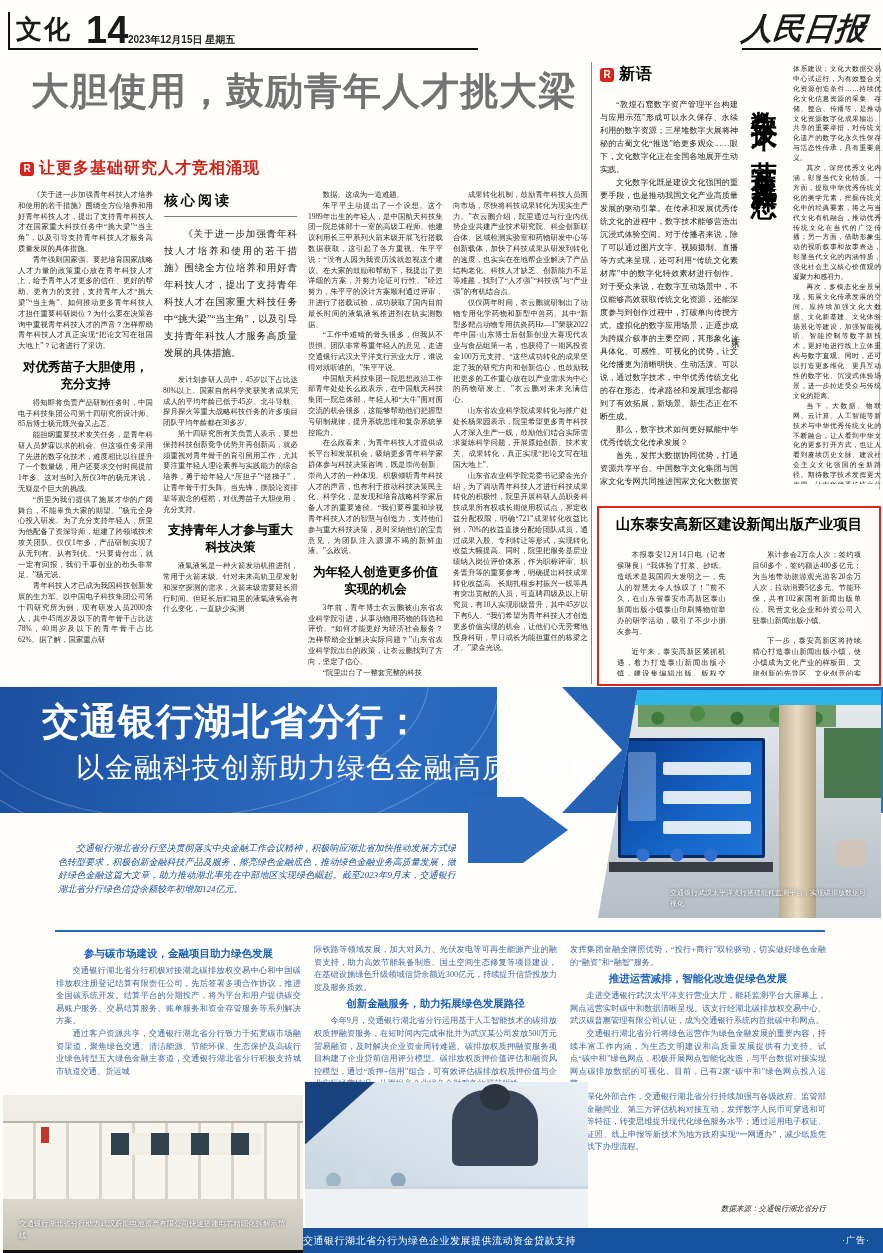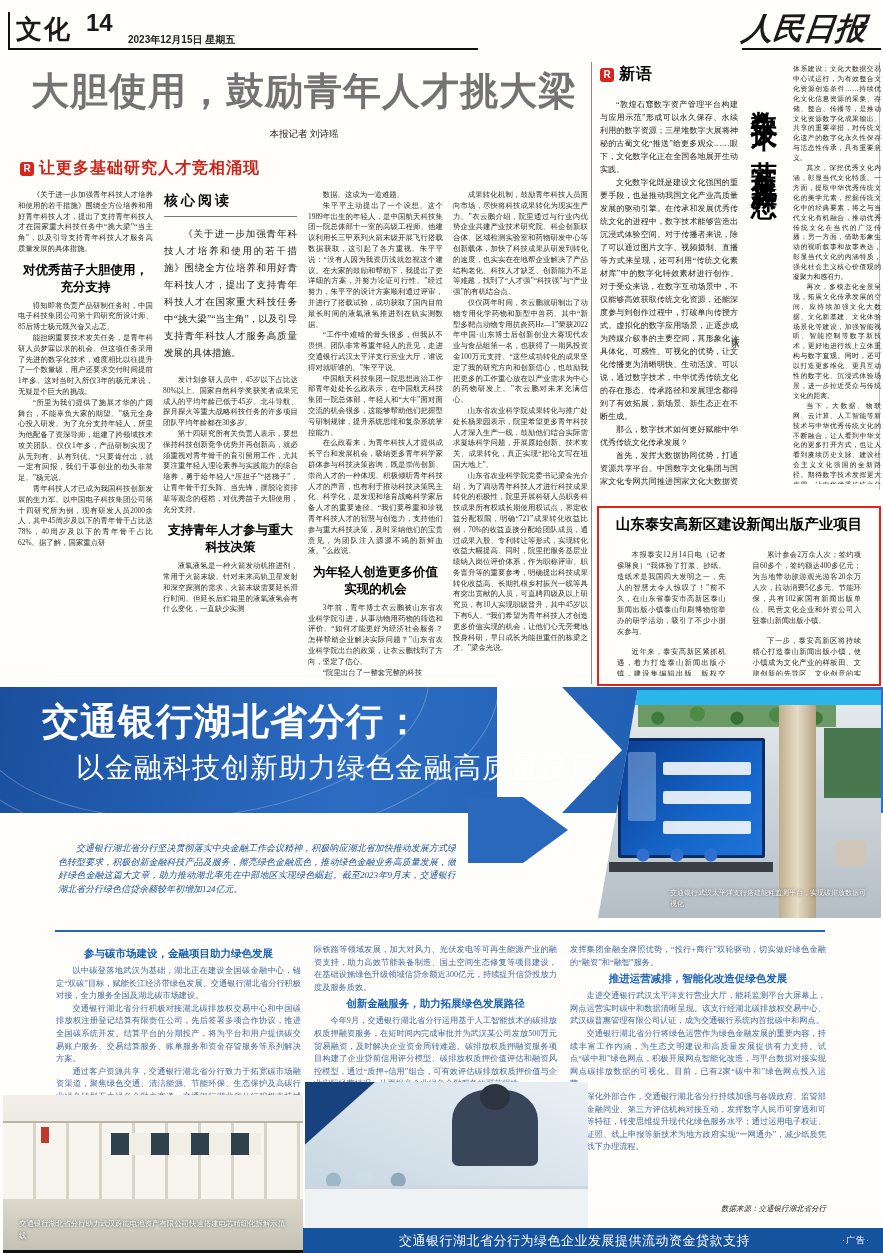--- a/index.html
+++ b/index.html
@@ -4,21 +4,21 @@
 <title>人民日报 文化 14</title>
 <style>
   html,body{margin:0;padding:0;background:#888;}
   *{box-sizing:border-box;}
   .page{position:relative;width:883px;height:1253px;background:#fffefb;margin:0 auto;overflow:hidden;
         font-family:"Liberation Sans",sans-serif;color:#1a1a1a;}
   .abs{position:absolute;}
 
   
   .mast-section{left:16px;top:12px;font-size:26px;font-weight:900;letter-spacing:2px;}
-  .mast-page{left:86px;top:9px;font-size:24px;font-weight:900;}
+  .mast-page{left:86px;top:9px;font-size:38px;font-weight:900;}
   .mast-date{left:128px;top:33px;font-size:10px;font-weight:700;color:#222;}
   .mast-brand{left:742px;top:8px;width:136px;font-size:31px;font-weight:900;font-style:italic;
               font-family:"Liberation Serif",serif;transform:skewX(-6deg);}
   .mast-line-left{left:8px;top:12px;width:470px;height:38px;border-left:2px solid #111;border-bottom:2px solid #111;}
   .mast-line-right{left:742px;top:12px;width:139px;height:38px;border-bottom:2px solid #111;}
 
   
   .headline{left:20px;top:66px;width:568px;text-align:center;font-size:38px;font-weight:900;letter-spacing:1px;color:#737373;}
   .byline{left:20px;top:128px;width:568px;text-align:center;font-size:9.5px;color:#222;font-family:"Liberation Serif",serif;}
   .kicker-row{left:20px;top:158px;display:flex;align-items:center;gap:5px;}
@@ -130,50 +130,50 @@
              clip-path:polygon(0 0,100% 0,0 78%);}
   .lab-person{position:absolute;left:52%;top:8px;width:86px;height:76px;background:#39465a;border-radius:40% 40% 8% 8%;}
   .lab-head{position:absolute;left:62%;top:2px;width:30px;height:26px;background:#2c3440;border-radius:50%;}
   .lab-bench{position:absolute;left:0;bottom:0;width:100%;height:42px;background:#eef2f5;border-top:3px solid #cbd6de;}
   .lab-bottles{position:absolute;left:14px;bottom:40px;width:120px;height:26px;
                background:radial-gradient(circle at 12% 70%,#9fb8c8 0 7px,transparent 8px),
                           radial-gradient(circle at 38% 60%,#cfdde6 0 8px,transparent 9px),
                           radial-gradient(circle at 66% 70%,#8fa9ba 0 7px,transparent 8px);}
 
   .ad-bar{left:303px;top:1228px;width:580px;height:25px;background:#16539f;z-index:5;display:flex;align-items:center;}
-  .bar-caption{margin-left:96px;color:#fff;font-size:13px;letter-spacing:.5px;}
+  .bar-caption{color:#fff;font-size:10px;letter-spacing:.5px;}
   .ad-mark{position:absolute;right:13px;top:6px;color:#fff;font-size:9px;letter-spacing:1px;}
   .ad-source{left:600px;top:1204px;width:226px;text-align:right;font-size:7.5px;color:#222;
              font-family:"Liberation Serif",serif;font-style:italic;}
 </style>
 </head>
 <body>
 
 <div class="page">
 
   <div class="abs mast-line-left"></div>
   <div class="abs mast-line-right"></div>
   <div class="abs mast-section">文化</div>
   <div class="abs mast-page">14</div>
   <div class="abs mast-date">2023年12月15日 星期五</div>
   <div class="abs mast-brand">人民日报</div>
 
   <div class="abs headline">大胆使用，鼓励青年人才挑大梁</div>
-  <div class="abs byline">本报记者 刘诗瑶</div>
   <div class="abs kicker-row">
     <span class="client-icon">R</span>
     <span class="kicker">让更多基础研究人才竞相涌现</span>
   </div>
   <div class="abs vrule-main"></div>
   <div class="abs vrule-right"></div>
 
   <div class="abs cols">
     <div class="col">
       <div class="txt">
           <p>《关于进一步加强青年科技人才培养和使用的若干措施》围绕全方位培养和用好青年科技人才，提出了支持青年科技人才在国家重大科技任务中“挑大梁”“当主角”，以及引导支持青年科技人才服务高质量发展的具体措施。</p>
+          <p>青年强则国家强。要把培育国家战略人才力量的政策重心放在青年科技人才上，给予青年人才更多的信任、更好的帮助、更有力的支持，支持青年人才“挑大梁”“当主角”。如何推动更多青年科技人才担任重要科研岗位？为什么要在决策咨询中重视青年科技人才的声音？怎样帮助青年科技人才真正实现“把论文写在祖国大地上”？记者进行了采访。</p>
         </div>
       <div class="sec-head">对优秀苗子大胆使用，充分支持</div>
       <div class="txt">
           <p>得知即将负责产品研制任务时，中国电子科技集团公司第十四研究所设计师、85后博士杨元既兴奋又忐忑。</p>
           <p>能担纲重要技术攻关任务，是青年科研人员梦寐以求的机会。但这项任务采用了先进的数字化技术，难度相比以往提升了一个数量级，用户还要求交付时间提前1年多。这对当时入所仅3年的杨元来说，无疑是个巨大的挑战。</p>
           <p>“所里为我们提供了施展才华的广阔舞台，不能辜负大家的期望。”杨元全身心投入研发。为了充分支持年轻人，所里为他配备了资深导师，组建了跨领域技术攻关团队。仅仅1年多，产品研制实现了从无到有、从有到优。“只要肯付出，就一定有回报，我们干事创业的劲头非常足。”杨元说。</p>
           <p>青年科技人才已成为我国科技创新发展的生力军。以中国电子科技集团公司第十四研究所为例，现有研发人员2000余人，其中45周岁及以下的青年骨干占比达78%，40周岁及以下的青年骨干占比62%。据了解，国家重点研</p>
         </div>
     </div>
     <div class="col">
@@ -279,21 +279,20 @@
     <div class="bp-caption">交通银行武汉太平洋支行搭建能耗监测平台，实现碳排放数据可视化</div>
   </div>
 
   <div class="abs ad-intro">交通银行湖北省分行坚决贯彻落实中央金融工作会议精神，积极响应湖北省加快推动发展方式绿色转型要求，积极创新金融科技产品及服务，擦亮绿色金融底色，推动绿色金融业务高质量发展，做好绿色金融这篇大文章，助力推动湖北率先在中部地区实现绿色崛起。截至2023年9月末，交通银行湖北省分行绿色信贷余额较年初增加124亿元。</div>
   <div class="abs ad-divider"></div>
 
   <div class="abs ad-cols">
     <div class="ad-col ad-col1">
       <div class="ad-head">参与碳市场建设，金融项目助力绿色发展</div>
       <div>
-          <p>以中碳登落地武汉为基础，湖北正在建设全国碳金融中心，锚定“双碳”目标，赋能长江经济带绿色发展。交通银行湖北省分行积极对接，全力服务全国及湖北碳市场建设。</p>
           <p>交通银行湖北省分行积极对接湖北碳排放权交易中心和中国碳排放权注册登记结算有限责任公司，先后签署多项合作协议，推进全国碳系统开发。结算平台的分期投产，将为平台和用户提供碳交易账户服务、交易结算服务、账单服务和资金存管服务等系列解决方案。</p>
           <p>通过客户资源共享，交通银行湖北省分行致力于拓宽碳市场融资渠道，聚焦绿色交通、清洁能源、节能环保、生态保护及高碳行业绿色转型五大绿色金融主赛道，交通银行湖北省分行积极支持城市轨道交通、货运城</p>
         </div>
     </div>
     <div class="ad-col ad-col2">
       <div class="cont">
           <p>际铁路等领域发展，加大对风力、光伏发电等可再生能源产业的融资支持，助力高效节能装备制造、国土空间生态修复等项目建设，在基础设施绿色升级领域信贷余额近300亿元，持续提升信贷投放力度及服务质效。</p>
         </div>
       <div class="ad-head">创新金融服务，助力拓展绿色发展路径</div>
       <div>

